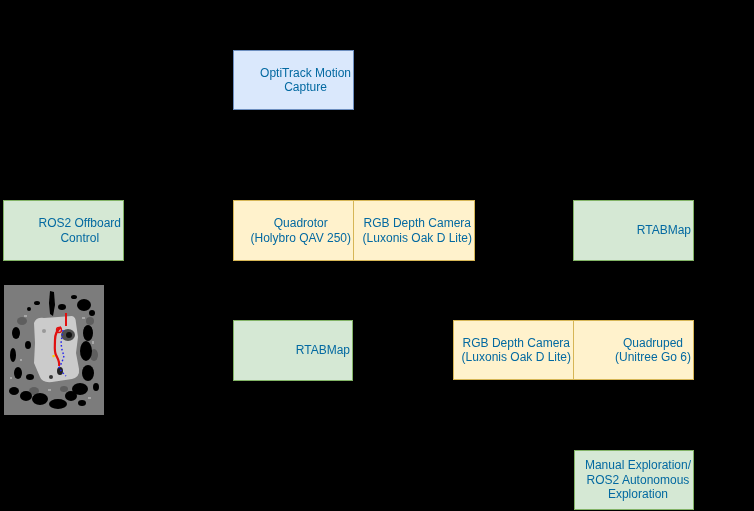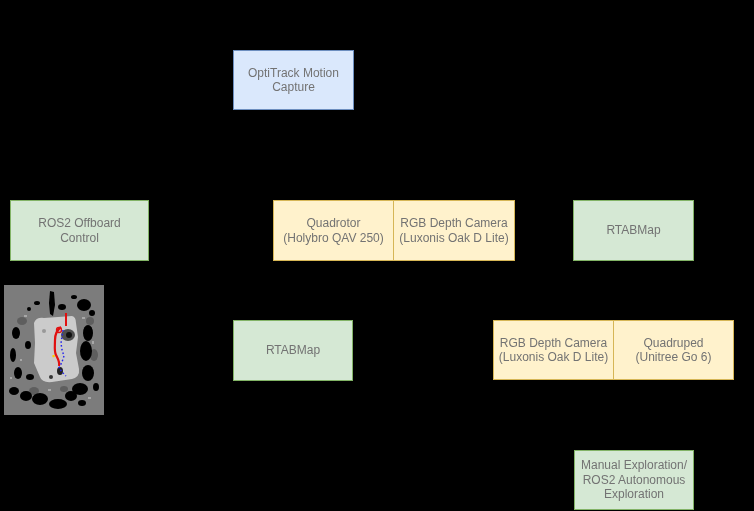--- a/index.html
+++ b/index.html
@@ -12,35 +12,35 @@
   .canvas {
     position: relative;
     width: 754px; height: 511px;
     background: #000;
   }
   .node {
     position: absolute;
     box-sizing: border-box;
     display: flex;
     align-items: center;
-    justify-content: center;
+    justify-content: flex-end;
     text-align: center;
     font-size: 12px;
     line-height: 1.2;
-    color: #737373;
+    color: #0369a1;
     border: 1px solid #000;
   }
   .node .label { white-space: pre-line; padding: 0 2px; }
   .node.blue   { background: #dae8fc; border-color: #6c8ebf; }
   .node.green  { background: #d5e8d4; border-color: #82b366; }
-  .node.yellow { background: #fff2cc; border-color: #d6b656; margin-left: 40px; }
+  .node.yellow { background: #fff2cc; border-color: #d6b656; }
 
   
   .n-optitrack      { left: 233px; top: 50px;  width: 121px; height: 60px; }
-  .n-ros2-offboard  { left: 10px;  top: 200px; width: 139px; height: 61px; }
+  .n-ros2-offboard  { left: 3px;  top: 200px; width: 121px; height: 61px; }
   .n-quadrotor      { left: 233px; top: 200px; width: 121px; height: 61px; }
   .n-rgb-cam-1      { left: 353px; top: 200px; width: 122px; height: 61px; }
   .n-rtabmap-right  { left: 573px; top: 200px; width: 121px; height: 61px; }
   .n-rtabmap-center { left: 233px; top: 320px; width: 120px; height: 61px; }
   .n-rgb-cam-2      { left: 453px; top: 320px; width: 121px; height: 60px; }
   .n-quadruped      { left: 573px; top: 320px; width: 121px; height: 60px; }
   .n-manual-expl    { left: 574px; top: 450px; width: 120px; height: 60px; }
 
   .map-image {
     position: absolute;

